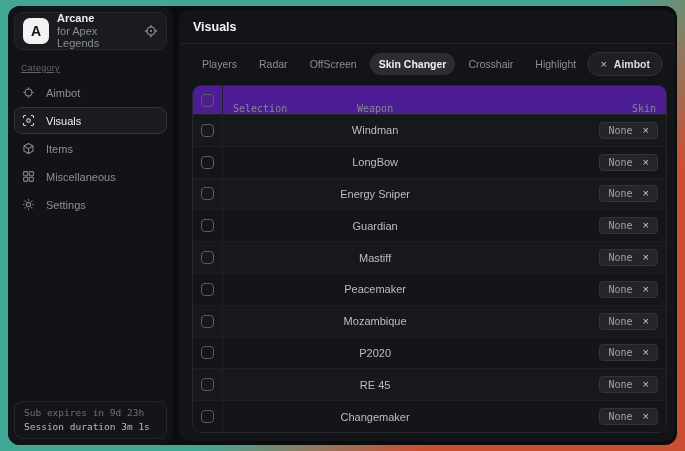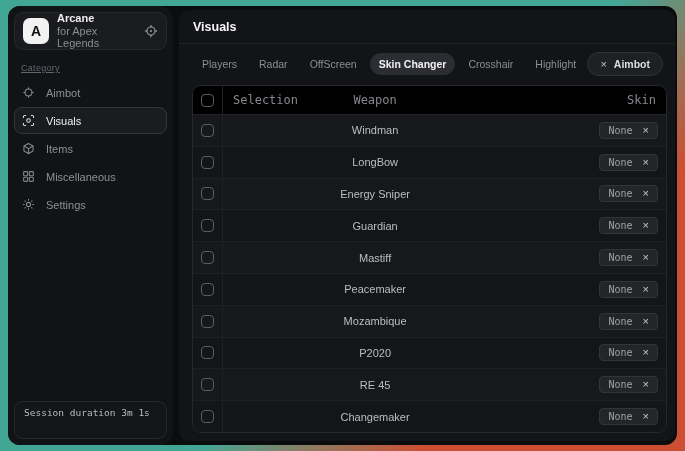--- a/index.html
+++ b/index.html
@@ -82,23 +82,23 @@
     padding:5px 12px;cursor:pointer;font-family:inherit;
   }
   .search-x{font-size:11px;font-weight:normal;color:#c3c5c9;line-height:1;}
   
   .table{
     position:absolute;left:13px;right:8px;top:75px;bottom:8px;
     background:#151619;border:1px solid #26282c;border-radius:9px;
     display:flex;flex-direction:column;overflow:hidden;box-sizing:border-box;
   }
   .thead{
-    height:28px;flex:none;display:flex;align-items:center;position:relative;
-    background:#000000;border-bottom:1px solid #202226;
-    font-family:"DejaVu Sans Mono",monospace;font-size:12px;color:#85888d;
+    height:28px;flex:none;display:flex;align-items:flex-end;position:relative;
+    background:#4c1d95;border-bottom:1px solid #202226;
+    font-family:"DejaVu Sans Mono",monospace;font-size:10px;color:#85888d;
   }
   .cb-cell{
     width:30px;flex:none;height:100%;display:flex;align-items:center;
     padding-left:8px;box-sizing:border-box;border-right:1px solid #1f2125;
   }
   .checkbox{
     width:13px;height:13px;border:1.4px solid #5a5d63;border-radius:4px;
     background:transparent;cursor:pointer;box-sizing:border-box;
   }
   .th-selection{margin-left:10px;}
@@ -214,20 +214,21 @@
                 <line x1="11.4" y1="11.4" x2="12.8" y2="12.8"></line>
               <line x1="12.8" y1="3.2" x2="11.4" y2="4.6"></line>
                 <line x1="3.2" y1="12.8" x2="4.6" y2="11.4"></line>
             </svg>
           </span>
           <span>Settings</span>
         </div>
       </nav>
 
       <div class="status-card">
+        <div class="status-line1">Sub expires in 9d 23h</div>
         <div class="status-line2">Session duration 3m 1s</div>
       </div>
     </aside>
 
     <main class="main-panel">
       <div class="main-header">
         <h1 class="main-title">Visuals</h1>
       </div>
 
       <div class="tabs-row">

